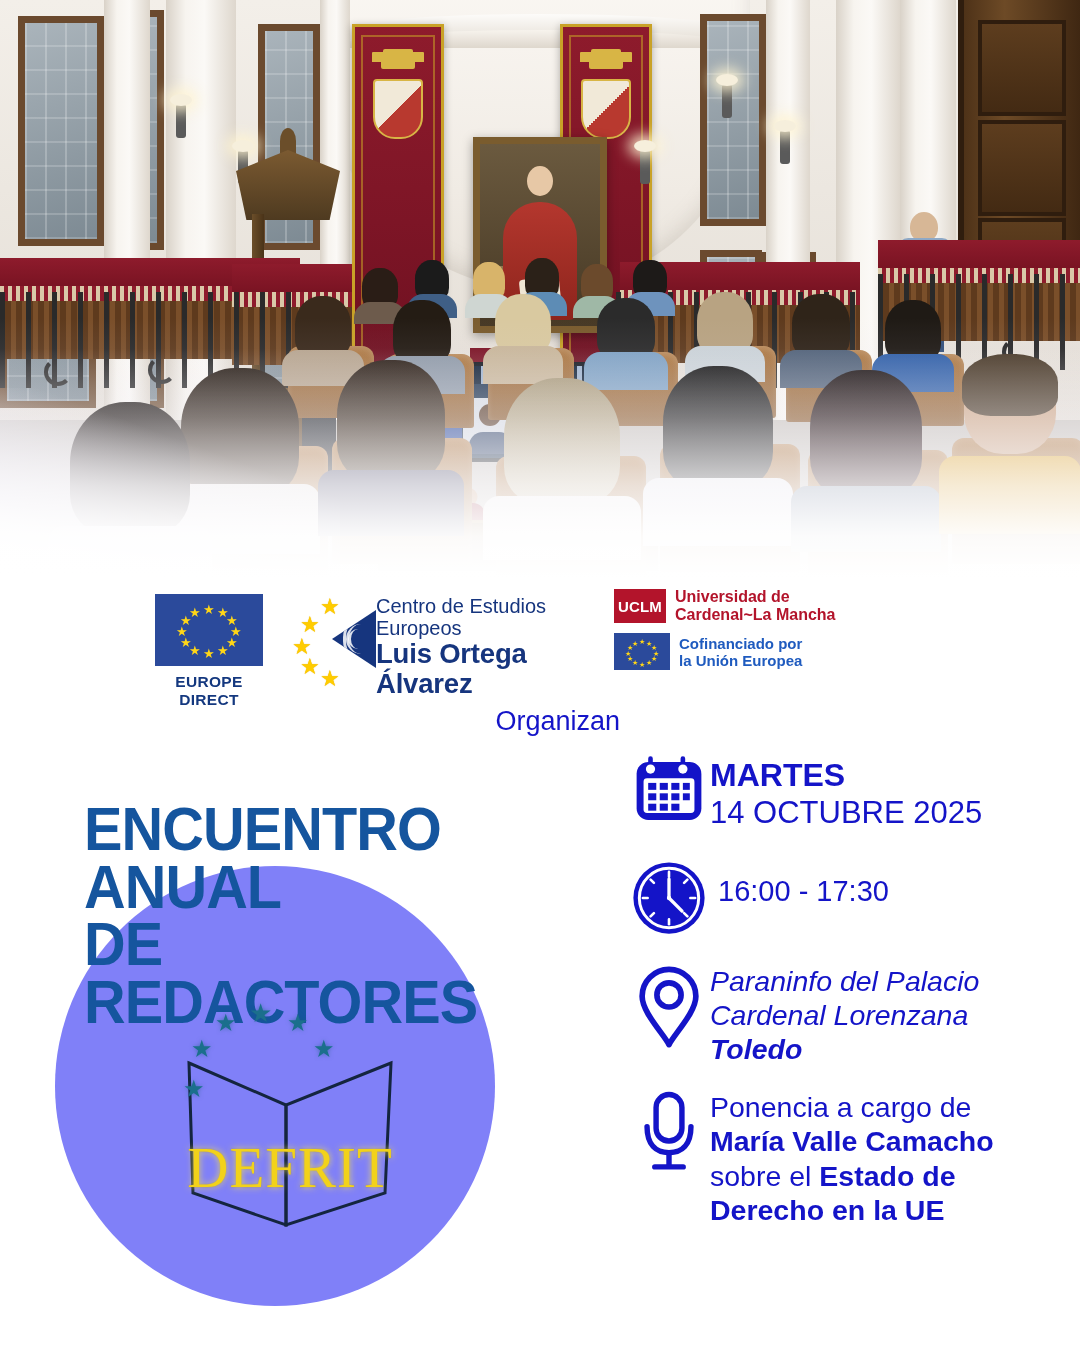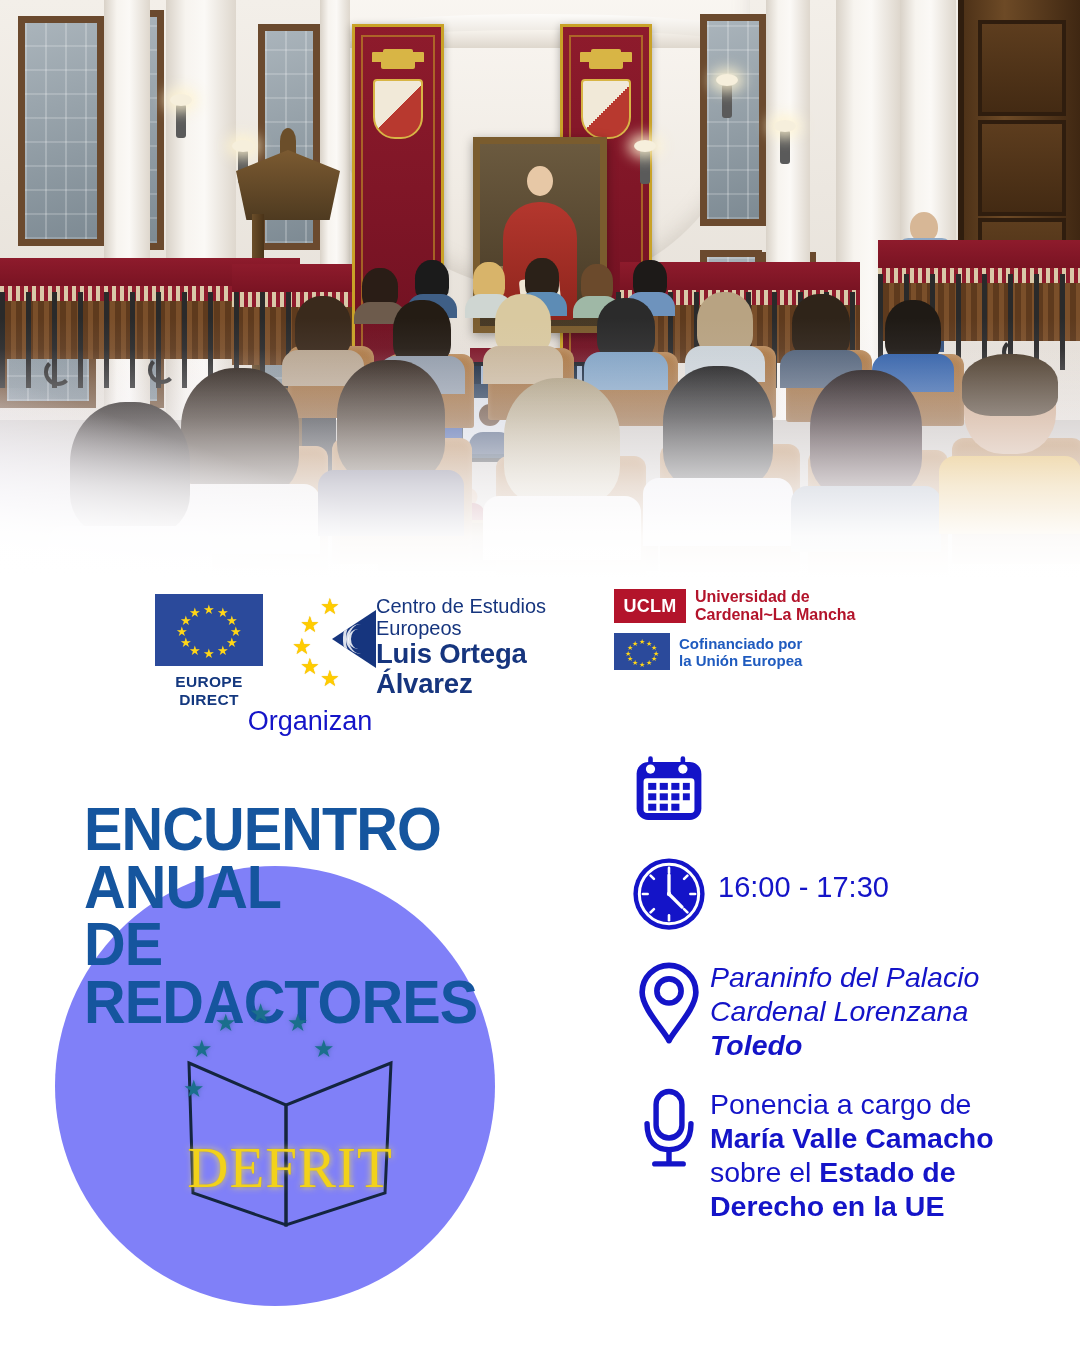--- a/index.html
+++ b/index.html
@@ -196,29 +196,29 @@
   .fan i.b{right:11px;top:14px;width:16px;height:30px;}
   .fan i.c{right:17px;top:19px;width:8px;height:20px;}
   .cee-star{position:absolute;color:#ffcc00;font-size:22px;line-height:22px;text-shadow:0 0 1px #e0a800;}
   .cee-txt{position:absolute;left:84px;top:6px;width:218px;}
   .cee-l1{font-size:20px;color:#16357e;line-height:1.08;}
   .cee-l2{font-size:27.5px;font-weight:bold;color:#16357e;line-height:1.08;letter-spacing:-.2px;}
   .cee-l3{font-size:14.5px;font-style:italic;color:#5c6470;line-height:1.2;margin-top:1px;}
 
   .logo-uclm{position:absolute;left:614px;top:2px;width:250px;}
   .uclm-row{display:flex;align-items:center;gap:9px;}
-  .uclm-box{width:72px;height:34px;background:#b3142b;color:#fff;font-size:18px;font-weight:bold;
+  .uclm-box{width:52px;height:34px;background:#b3142b;color:#fff;font-size:15px;font-weight:bold;
     display:flex;align-items:center;justify-content:center;letter-spacing:.2px;}
   .uclm-txt{font-size:16px;font-weight:bold;color:#b3142b;line-height:1.14;}
   .cofi-row{display:flex;align-items:center;gap:9px;margin-top:9px;}
   .cofi-flag{width:56px;height:37px;background:#2b4a9b;position:relative;flex:none;}
   .cofi-flag .st{position:absolute;color:#ffd617;font-size:7px;line-height:7px;}
   .cofi-txt{font-size:15px;font-weight:bold;color:#1f5bbf;line-height:1.16;}
 
-  .organizan{position:absolute;left:0;top:706px;width:620px;text-align:center;
+  .organizan{position:absolute;left:0;top:706px;width:620px;text-align:right;
     font-size:27px;color:#1414c8;}
 
   
   .circle{position:absolute;left:55px;top:866px;width:440px;height:440px;border-radius:50%;
     background:#8080f8;}
   .title{position:absolute;left:84px;top:800px;width:520px;
     font-family:"Liberation Sans Narrow","Liberation Sans",sans-serif;
     font-weight:bold;font-size:62px;line-height:.93;color:#15559e;
     letter-spacing:-1px;transform:scaleX(.93);transform-origin:left top;}
   .title .l2{display:block;}
@@ -601,20 +601,24 @@
             <rect x="14" y="34" width="7" height="6"></rect>
               <rect x="24" y="34" width="7" height="6"></rect>
             <rect x="34" y="34" width="7" height="6"></rect>
               <rect x="44" y="34" width="6" height="6"></rect>
             <rect x="14" y="43" width="7" height="6"></rect>
               <rect x="24" y="43" width="7" height="6"></rect>
             <rect x="34" y="43" width="7" height="6"></rect>
           </g>
         </svg>
       </div>
+      <div class="txt">
+        <div style="font-weight:bold;font-size:32px;">MARTES</div>
+        <div style="font-size:31px;">14 OCTUBRE 2025</div>
+      </div>
     </div>
 
     <div class="row r2">
       <div class="ico">
         <svg width="76" height="76" viewBox="0 0 64 64">
           <circle cx="32" cy="32" r="30" fill="#1414c8"></circle>
           <circle cx="32" cy="32" r="25" fill="none" stroke="#fff" stroke-width="2.5"></circle>
           <g stroke="#fff" stroke-width="2.2" stroke-linecap="round">
             <path d="M32 10 v4"></path>
               <path d="M32 50 v4"></path>

